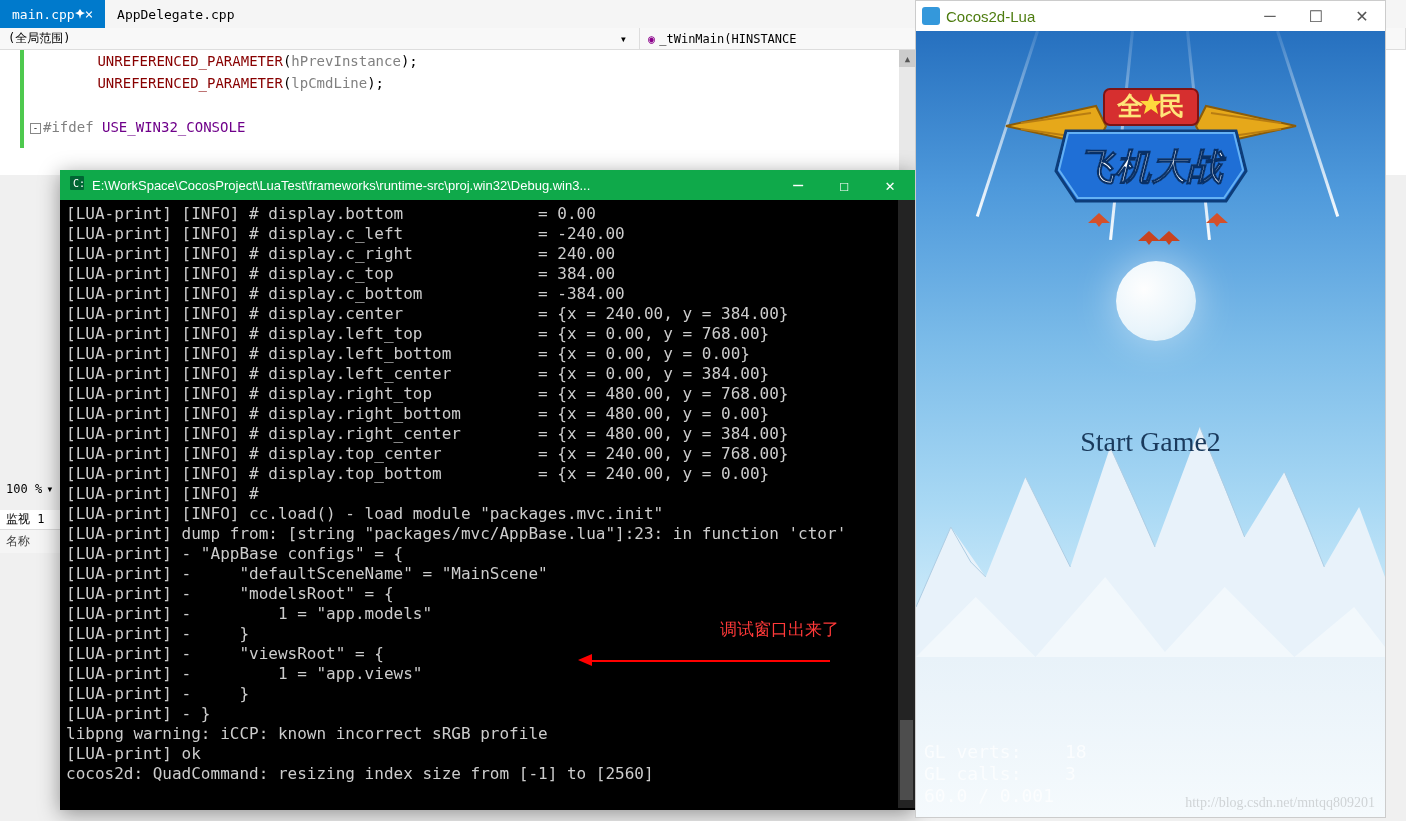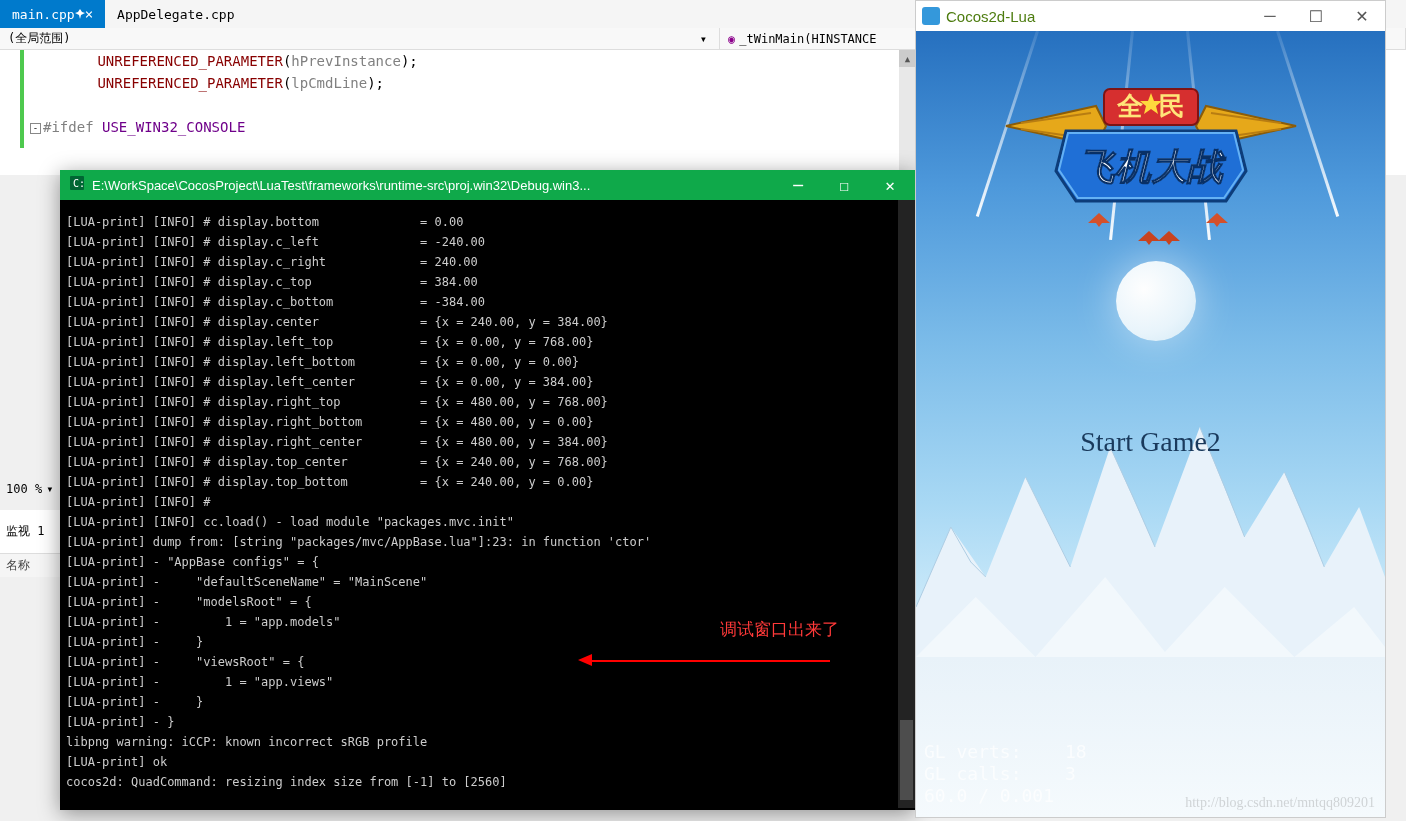--- a/index.html
+++ b/index.html
@@ -31,30 +31,30 @@
     .param { color: #808080; }
     .preproc { color: #808080; }
     .macro { color: #6f008a; }
     .collapse-box { display: inline-block; width: 11px; height: 11px; border: 1px solid #888; text-align: center; line-height: 9px; font-size: 9px; vertical-align: middle; margin-right: 2px; }
     
     
     .zoom-bar { position: absolute; left: 0; top: 480px; background: #f0f0f0; padding: 2px 6px; font-size: 12px; font-family: 'Segoe UI', sans-serif; display: flex; align-items: center; gap: 4px; }
     
     
     .watch-panel { position: absolute; left: 0; top: 510px; width: 60px; background: #f5f5f5; font-size: 12px; font-family: 'Segoe UI', sans-serif; }
-    .watch-tab { padding: 13px 6px; background: #fff; border-bottom: 1px solid #ddd; }
+    .watch-tab { padding: 1px 6px; background: #fff; border-bottom: 1px solid #ddd; }
     .watch-header { padding: 3px 6px; color: #444; }
     
     
     .console-window { position: absolute; left: 60px; top: 170px; width: 855px; height: 640px; background: #000; box-shadow: 0 4px 20px rgba(0,0,0,0.4); }
     .console-titlebar { height: 30px; background: #0fa94a; display: flex; align-items: center; padding: 0 2px; }
     .console-icon { width: 18px; height: 18px; margin: 0 6px; }
     .console-title { flex: 1; color: #fff; font-size: 13px; font-family: 'Segoe UI', sans-serif; }
     .console-btn { width: 46px; height: 30px; display: flex; align-items: center; justify-content: center; color: #fff; cursor: pointer; }
-    .console-content { padding: 12px 6px; font-family: 'SimSun', 'NSimSun', Consolas, monospace; font-size: 12px; line-height: 20px; color: #ccc; white-space: pre; overflow: hidden; position: relative; height: 608px; }
+    .console-content { padding: 4px 6px; font-family: 'SimSun', 'NSimSun', Consolas, monospace; font-size: 16px; line-height: 20px; color: #ccc; white-space: pre; overflow: hidden; position: relative; height: 608px; }
     .console-scrollbar { position: absolute; right: 0; top: 30px; width: 17px; height: 608px; background: #232323; }
     .console-thumb { position: absolute; right: 2px; width: 13px; height: 80px; background: #4d4d4d; top: 520px; }
     
     
     .annotation { position: absolute; color: #ff3939; font-size: 17px; font-family: 'SimSun', sans-serif; z-index: 10; }
     .arrow-line { position: absolute; height: 2px; background: #ff0000; z-index: 10; }
     .arrow-head { position: absolute; width: 0; height: 0; border-top: 6px solid transparent; border-bottom: 6px solid transparent; border-right: 14px solid #ff0000; z-index: 10; }
     
     
     .game-window { position: absolute; right: 20px; top: 0; width: 471px; height: 818px; background: #fff; border: 1px solid #ccc; }
@@ -100,21 +100,21 @@
         </svg>
     </span>
     <span class="close">×</span>
   </div>
   <div class="tab">
     <span>AppDelegate.cpp</span>
   </div>
 </div>
 
 <div class="scope-bar">
-  <div class="scope-item" style="width:720px">
+  <div class="scope-item" style="width:640px">
     <span>(全局范围)</span>
     <span class="scope-arrow">▾</span>
   </div>
   <div class="scope-item right">
     <span class="scope-icon">◉</span>
     <span>_tWinMain(HINSTANCE</span>
   </div>
 </div>
 
 <div class="editor">

